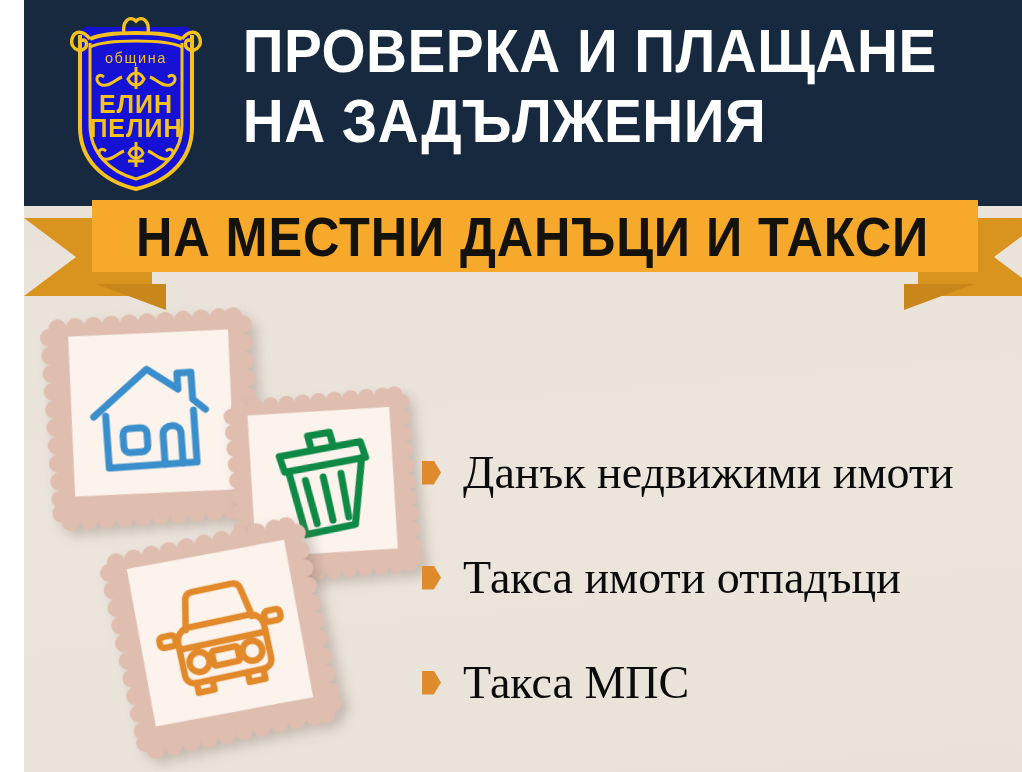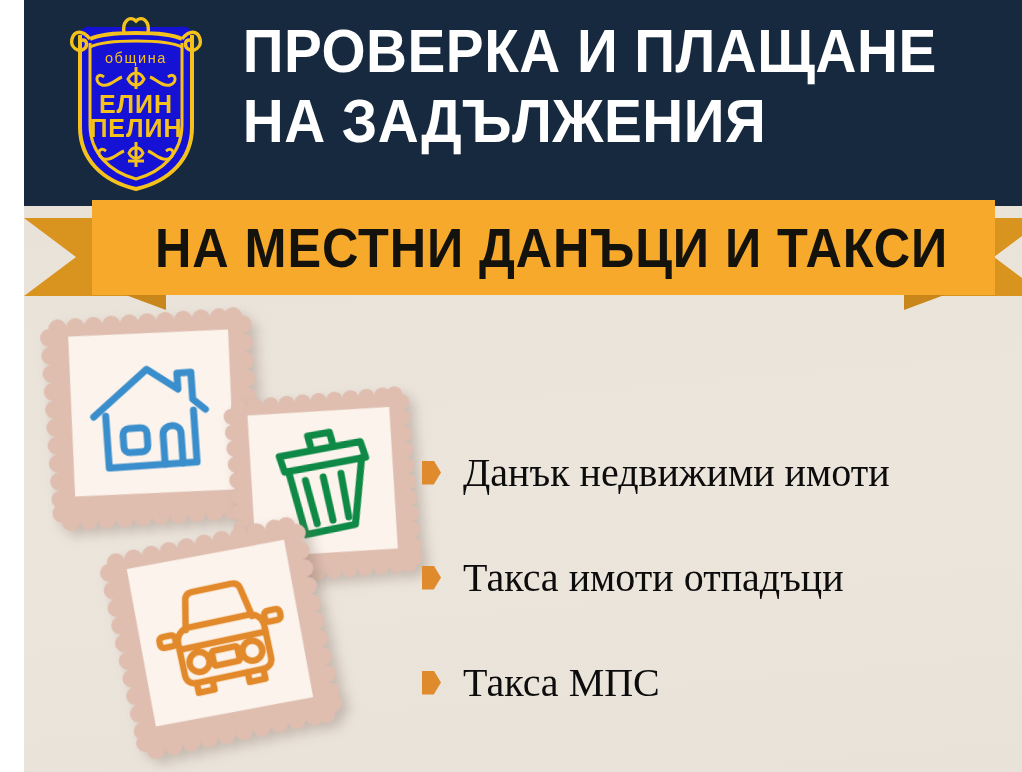--- a/index.html
+++ b/index.html
@@ -87,26 +87,24 @@
     position: absolute;
     top: 88px;
     width: 70px; height: 26px;
     background: #c9871b;
   }
   .ribbon-fold.left  { left: 72px;  clip-path: polygon(0 0, 70px 0, 70px 26px, 0 0); }
   .ribbon-fold.right { right: 72px; clip-path: polygon(0 0, 70px 0, 70px 0, 0 26px); }
   .ribbon-main {
     position: absolute;
     left: 68px; top: 4px;
-    width: 886px; height: 95px;
+    width: 886px; height: 72px;
     background: #f6a92b;
     display: flex;
     align-items: center;
-    justify-content: center;
-    padding-left: 17px;
   }
   .ribbon-text {
     color: #14120c;
     font-family: "Liberation Sans Narrow", "Liberation Sans", sans-serif;
     font-weight: bold;
     font-size: 56px;
     letter-spacing: 1px;
     transform: scaleX(0.90);
     white-space: nowrap;
   }
@@ -132,21 +130,21 @@
   }
   .bullet-marker {
     width: 19px; height: 24px;
     background: #e08a2e;
     clip-path: polygon(0 0, 62% 0, 100% 50%, 62% 100%, 0 100%);
     flex: 0 0 auto;
     margin-right: 22px;
   }
   .bullet-text {
     font-family: "Liberation Serif", "DejaVu Serif", serif;
-    font-size: 40px;
+    font-size: 46px;
     color: #0c0c0c;
     line-height: 1;
     white-space: nowrap;
   }
 </style>
 </head>
 <body>
 
 <div id="poster">
 

